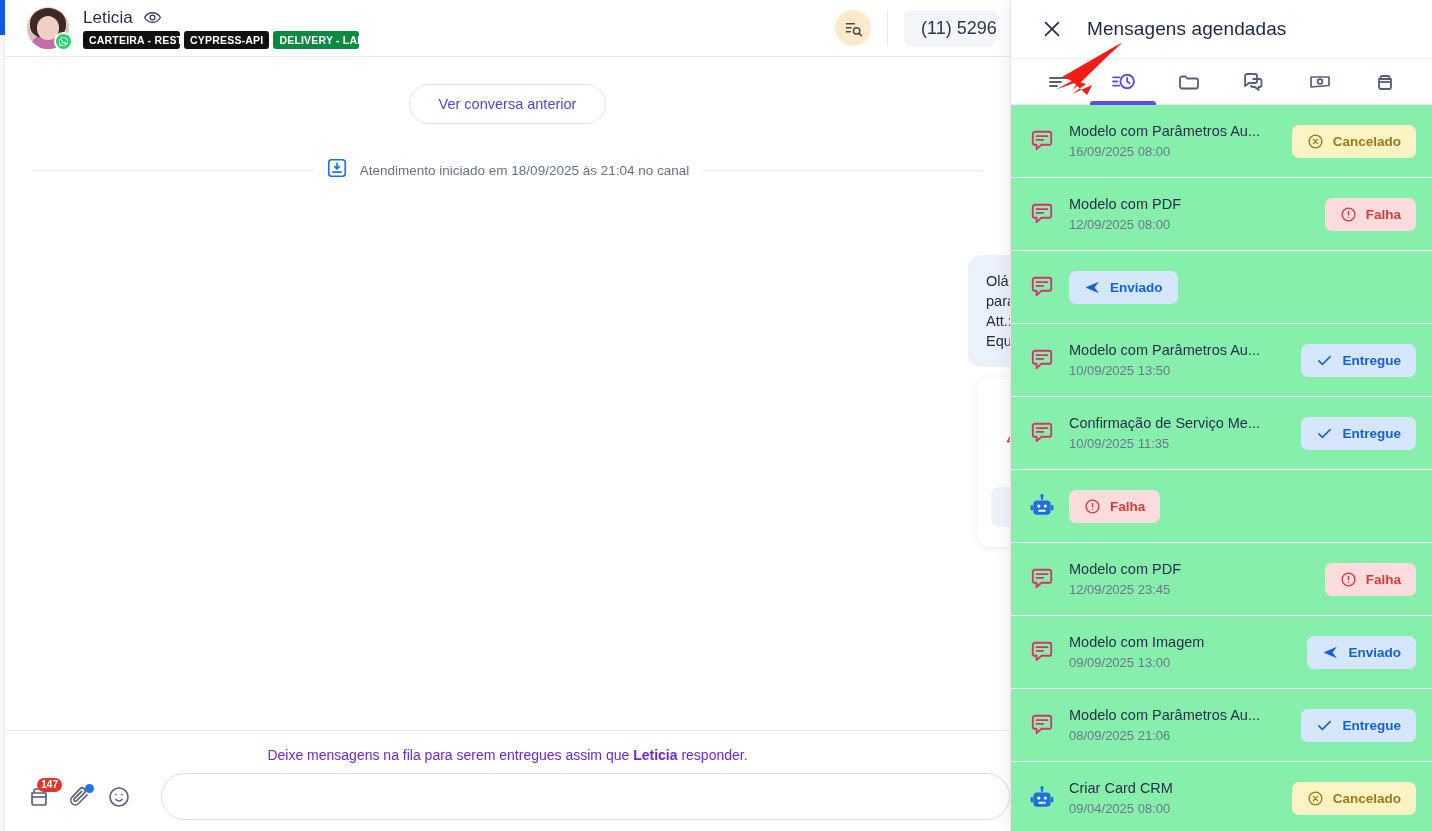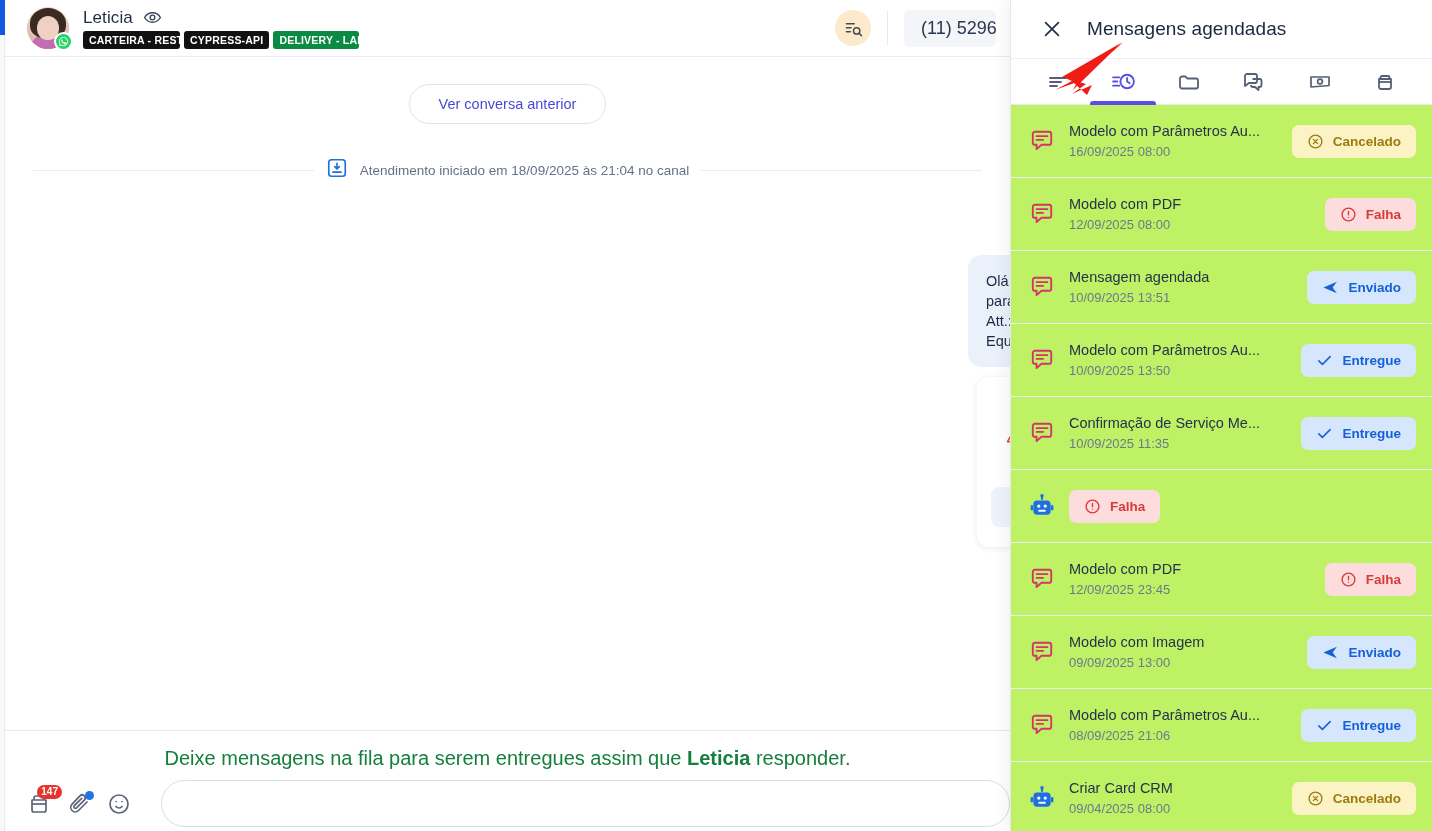--- a/index.html
+++ b/index.html
@@ -120,21 +120,21 @@
   .card-warn { position: absolute; left: 28px; top: 48px; color: #e0443a; }
   .card-btn {
     position: absolute; left: 14px; top: 110px; width: 180px; height: 40px;
     background: #eef3fb; border-radius: 8px; display:flex; align-items:center;
     justify-content:center; color:#3d6fd4;
   }
 
   
   .chat-footer { flex: 0 0 101px; border-top: 1px solid #e8eaf0; background: #fff; position: relative; }
   .queue-note {
-    text-align: center; font-size: 20px; color: #15803d; padding-top: 16px;
+    text-align: center; font-size: 14px; color: #6d28d9; padding-top: 16px;
   }
   .queue-note b { font-weight: 700; }
   .composer-row { display: flex; align-items: center; padding: 10px 0 0 22px; gap: 16px; }
   .foot-icon { position: relative; color: #5a6478; cursor: pointer; display: flex; }
   .foot-badge {
     position: absolute; top: -7px; right: -11px; background: #e5342b; color: #fff;
     font-size: 10px; font-weight: 700; border-radius: 9px; padding: 1px 4px;
     line-height: 12px; min-width: 20px; text-align: center;
   }
   .clip-dot {
@@ -173,21 +173,21 @@
   .tab.active { color: #5750e2; }
   .tab.active::after {
     content: ""; position: absolute; left: 50%; transform: translateX(-50%);
     bottom: -1px; width: 66px; height: 4px; border-radius: 3px 3px 0 0;
     background: #5c4ee5;
   }
 
   .panel-list { flex: 1 1 auto; overflow: hidden; }
   .row {
     display: flex; align-items: center; gap: 14px; height: 73px;
-    padding: 0 16px 0 18px; border-bottom: 1px solid #edeff4; background: #bef264;
+    padding: 0 16px 0 18px; border-bottom: 1px solid #edeff4; background: #86efac;
     cursor: pointer;
   }
   .row-icon { flex: 0 0 26px; display: flex; align-items: center; justify-content: center; }
   .row-main { flex: 1 1 auto; min-width: 0; display: flex; flex-direction: column; gap: 5px; }
   .row-title {
     font-size: 14.5px; color: #26314c; white-space: nowrap;
     overflow: hidden; text-overflow: ellipsis;
   }
   .row-date { font-size: 13px; color: #6d788f; }
   .badge {
@@ -423,24 +423,20 @@
             <span>Falha</span>
           </span>
         </div>
         <div class="row">
           <span class="row-icon">
             <svg width="26" height="26" viewBox="0 0 24 24" fill="none" stroke="#d6336c" stroke-width="1.7" stroke-linecap="round" stroke-linejoin="round">
               <path d="M3.5 5.5a2 2 0 012-2h13a2 2 0 012 2v8a2 2 0 01-2 2h-7l-4.5 4v-4h-1.5a2 2 0 01-2-2v-8z"></path>
               <path d="M7 7.5h10M7 11h6"></path>
             </svg>
           </span>
-          <span class="row-main">
-            <span class="row-title">Mensagem agendada</span>
-            <span class="row-date">10/09/2025 13:51</span>
-          </span>
           <span class="badge enviado">
             <span style="display:flex">
               <svg width="17" height="17" viewBox="0 0 24 24" fill="currentColor">
                 <path d="M2 12l19-8-6 8 6 8z"></path>
               </svg>
             </span>
             <span>Enviado</span>
           </span>
         </div>
         <div class="row">

